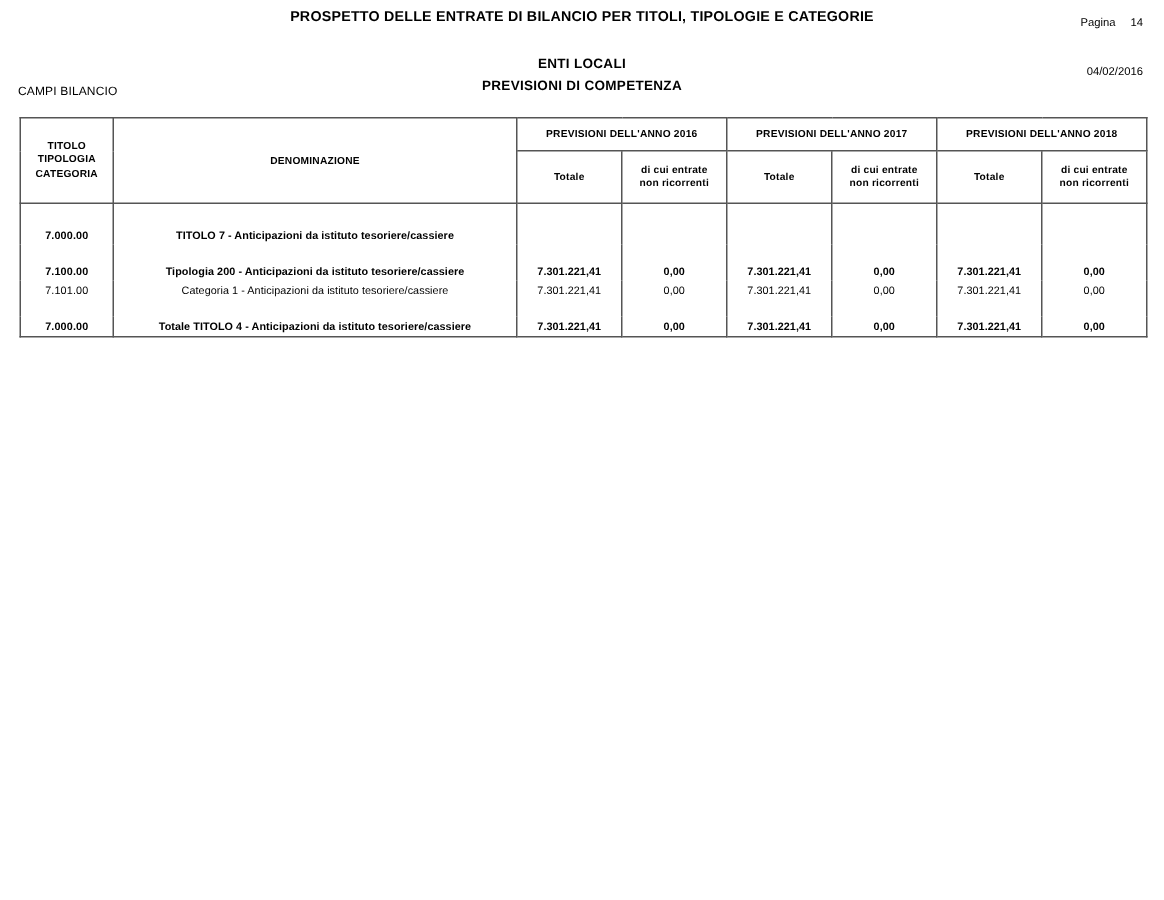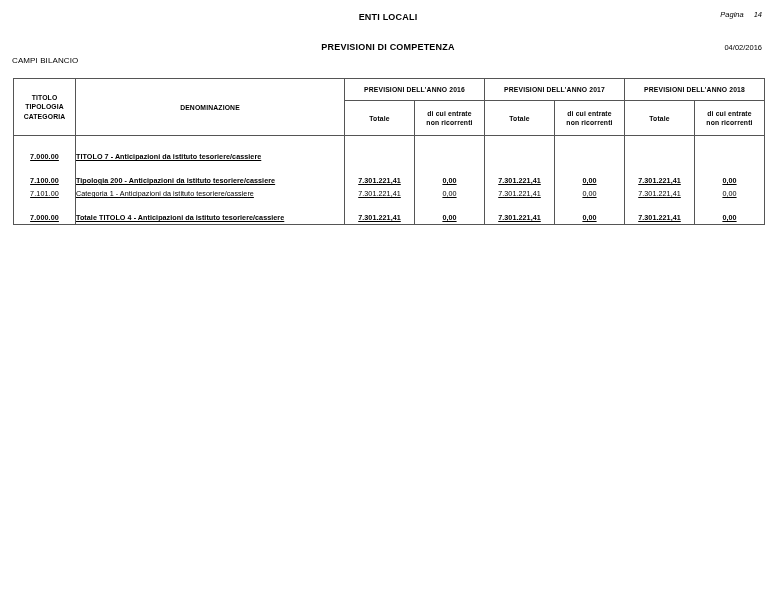--- a/index.html
+++ b/index.html
@@ -29,41 +29,40 @@
     font-size: 9.5px;
     font-weight: bold;
     letter-spacing: 0.15px;
     line-height: 13px;
   }
   .doc-subtitle {
     font-size: 9px;
     font-weight: bold;
     letter-spacing: 0.2px;
     line-height: 13px;
-    margin-top: 6px;
+    margin-top: 18px;
   }
   .doc-subtitle2 {
     font-size: 9px;
     font-weight: bold;
     letter-spacing: 0.2px;
     line-height: 13px;
-    margin-top: 17px;
+    margin-top: 2px;
   }
 
   .page-meta {
     position: absolute;
     right: 14px;
     top: 10px;
     width: 120px;
     text-align: right;
     font-size: 7.5px;
   }
   .page-meta .pagina-row {
     display: block;
-    font-style: italic;
   }
   .page-meta .pagina-label { margin-right: 10px; }
   .page-meta .doc-date {
     display: block;
     margin-top: 24px;
     font-size: 7.5px;
   }
 
   .entity-name {
     position: absolute;
@@ -124,55 +123,55 @@
     height: 13px;
   }
   td.code {
     text-align: center;
     font-weight: bold;
     letter-spacing: 0.1px;
     padding-right: 6px;
   }
   td.code.light { font-weight: normal; text-align: center; }
   td.desc {
-    text-align: left;
+    text-align: center;
     padding-left: 7px;
     font-weight: bold;
     letter-spacing: 0.05px;
   }
   td.desc.light { font-weight: normal; }
   td.num {
     text-align: center;
     padding-right: 5px;
     font-weight: bold;
     letter-spacing: 0.05px;
   }
   td.num.light { font-weight: normal; }
 
   
   tr.body-row > td {
     border-top: none;
     border-bottom: none;
-    text-decoration: underline;
   }
   tr.first-body > td { border-top: 1px solid #555555; }
   tr.last-body  > td { border-bottom: 1px solid #555555; }
 
   tr.spacer-row > td {
     border-top: none;
     border-bottom: none;
     height: 11px;
   }
   tr.spacer-row.tall > td { height: 14px; }
 </style>
 </head>
 <body>
 
 <div class="page-header">
   <div class="title-stack">
+    <div class="doc-title">PROSPETTO DELLE ENTRATE DI BILANCIO PER TITOLI, TIPOLOGIE E CATEGORIE</div>
     <div class="doc-subtitle">ENTI LOCALI</div>
     <div class="doc-subtitle2">PREVISIONI DI COMPETENZA</div>
   </div>
 
   <div class="page-meta">
     <span class="pagina-row">
       <span class="pagina-label">Pagina</span><span class="pagina-num">14</span>
     </span>
     <span class="doc-date">04/02/2016</span>
   </div>

